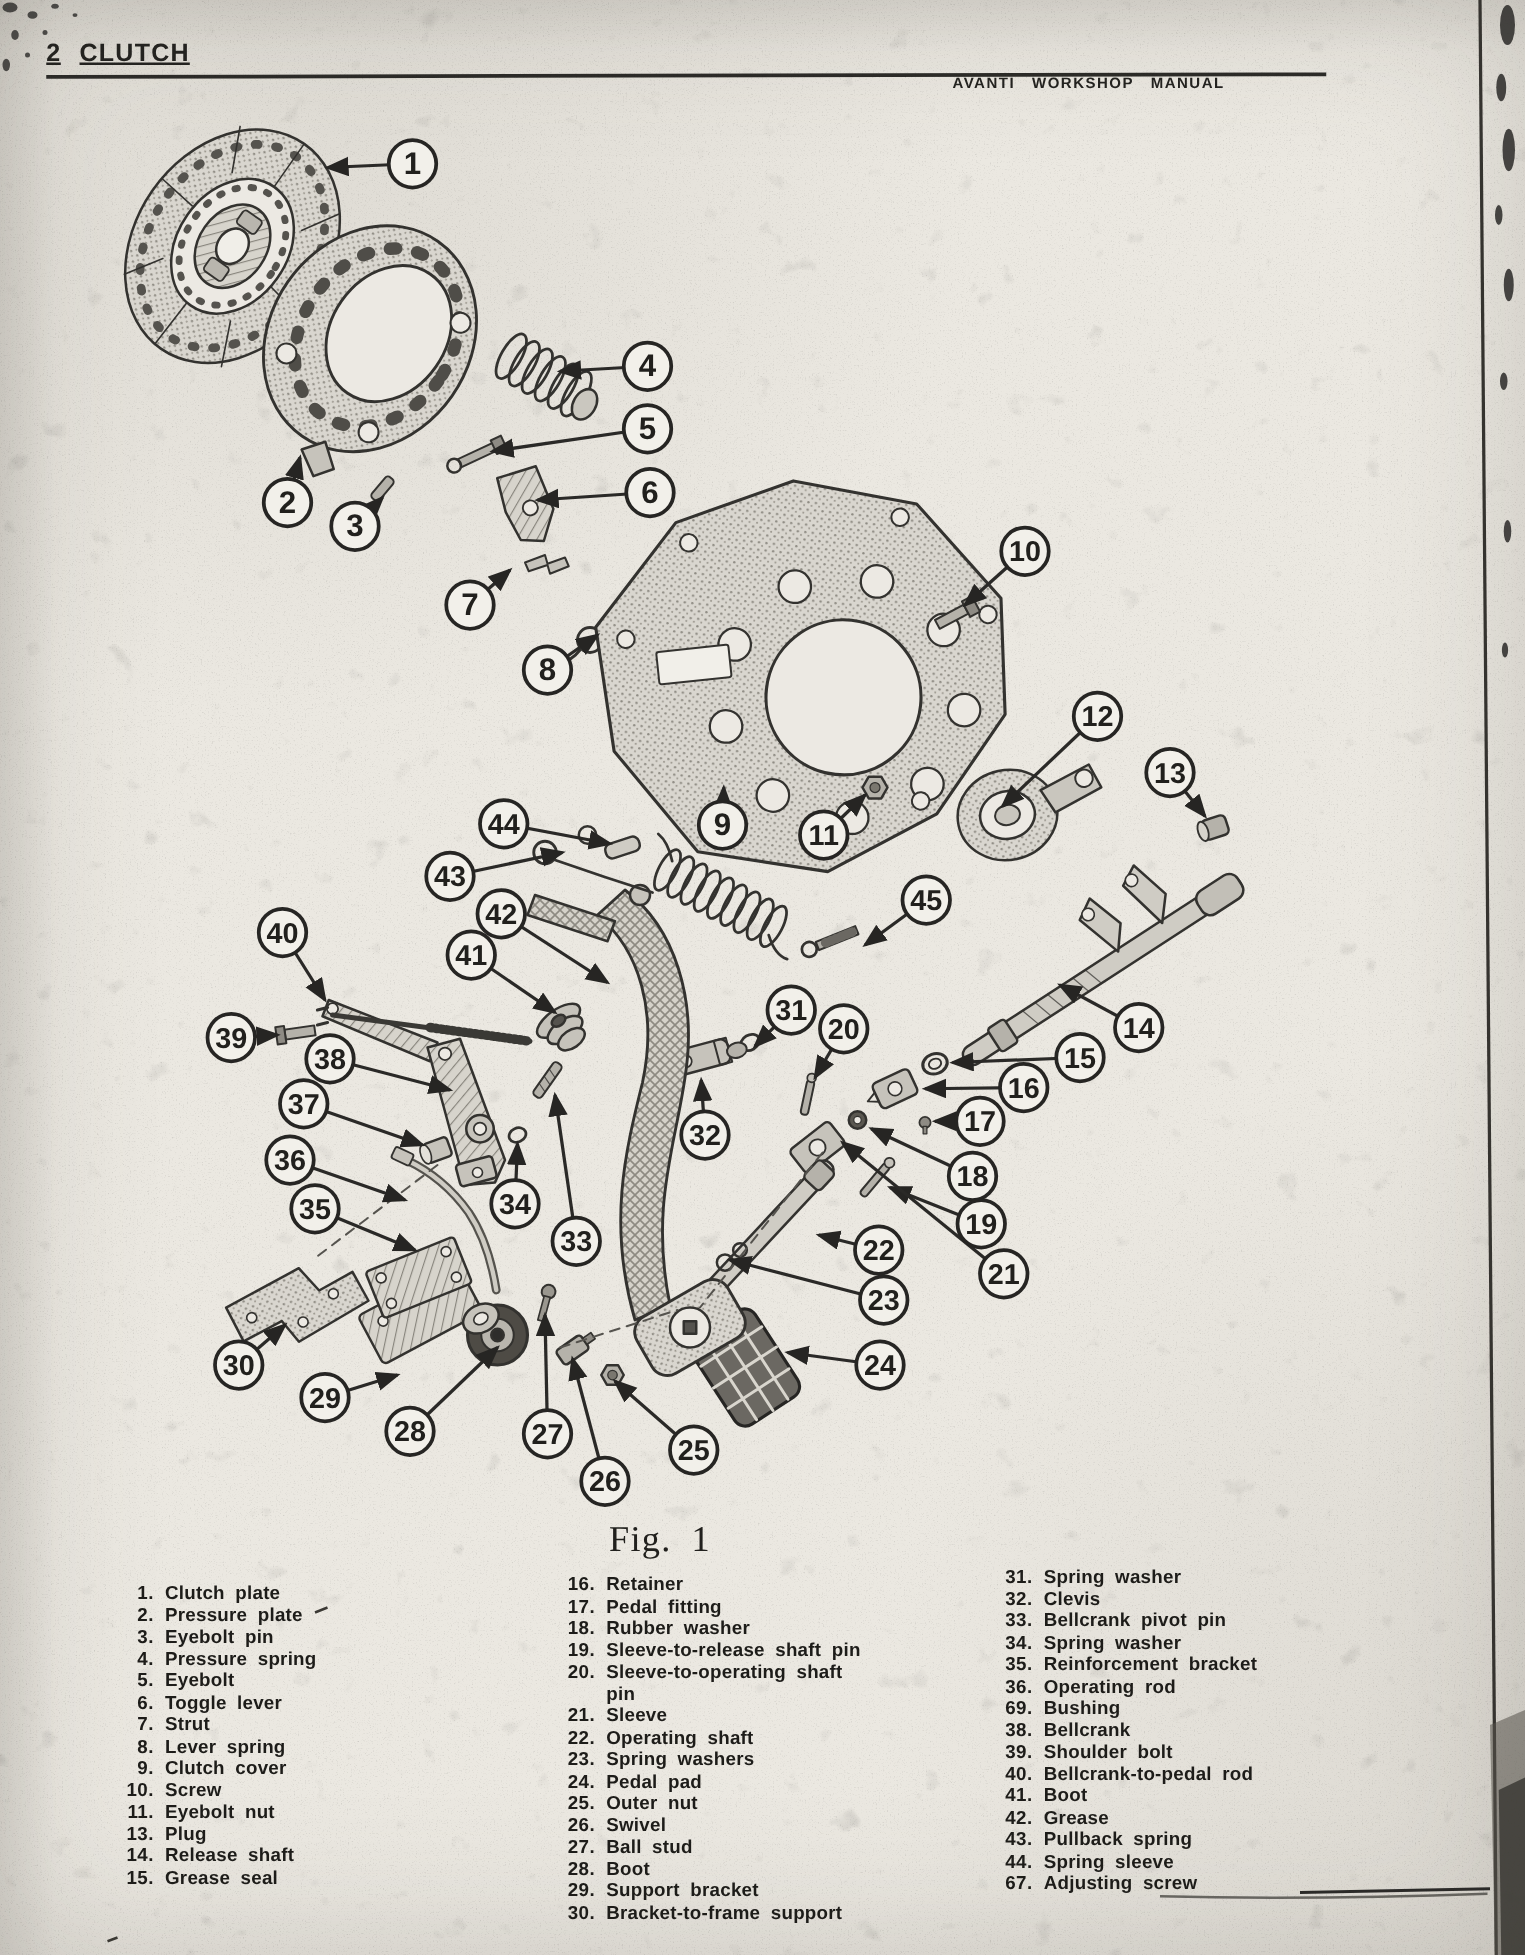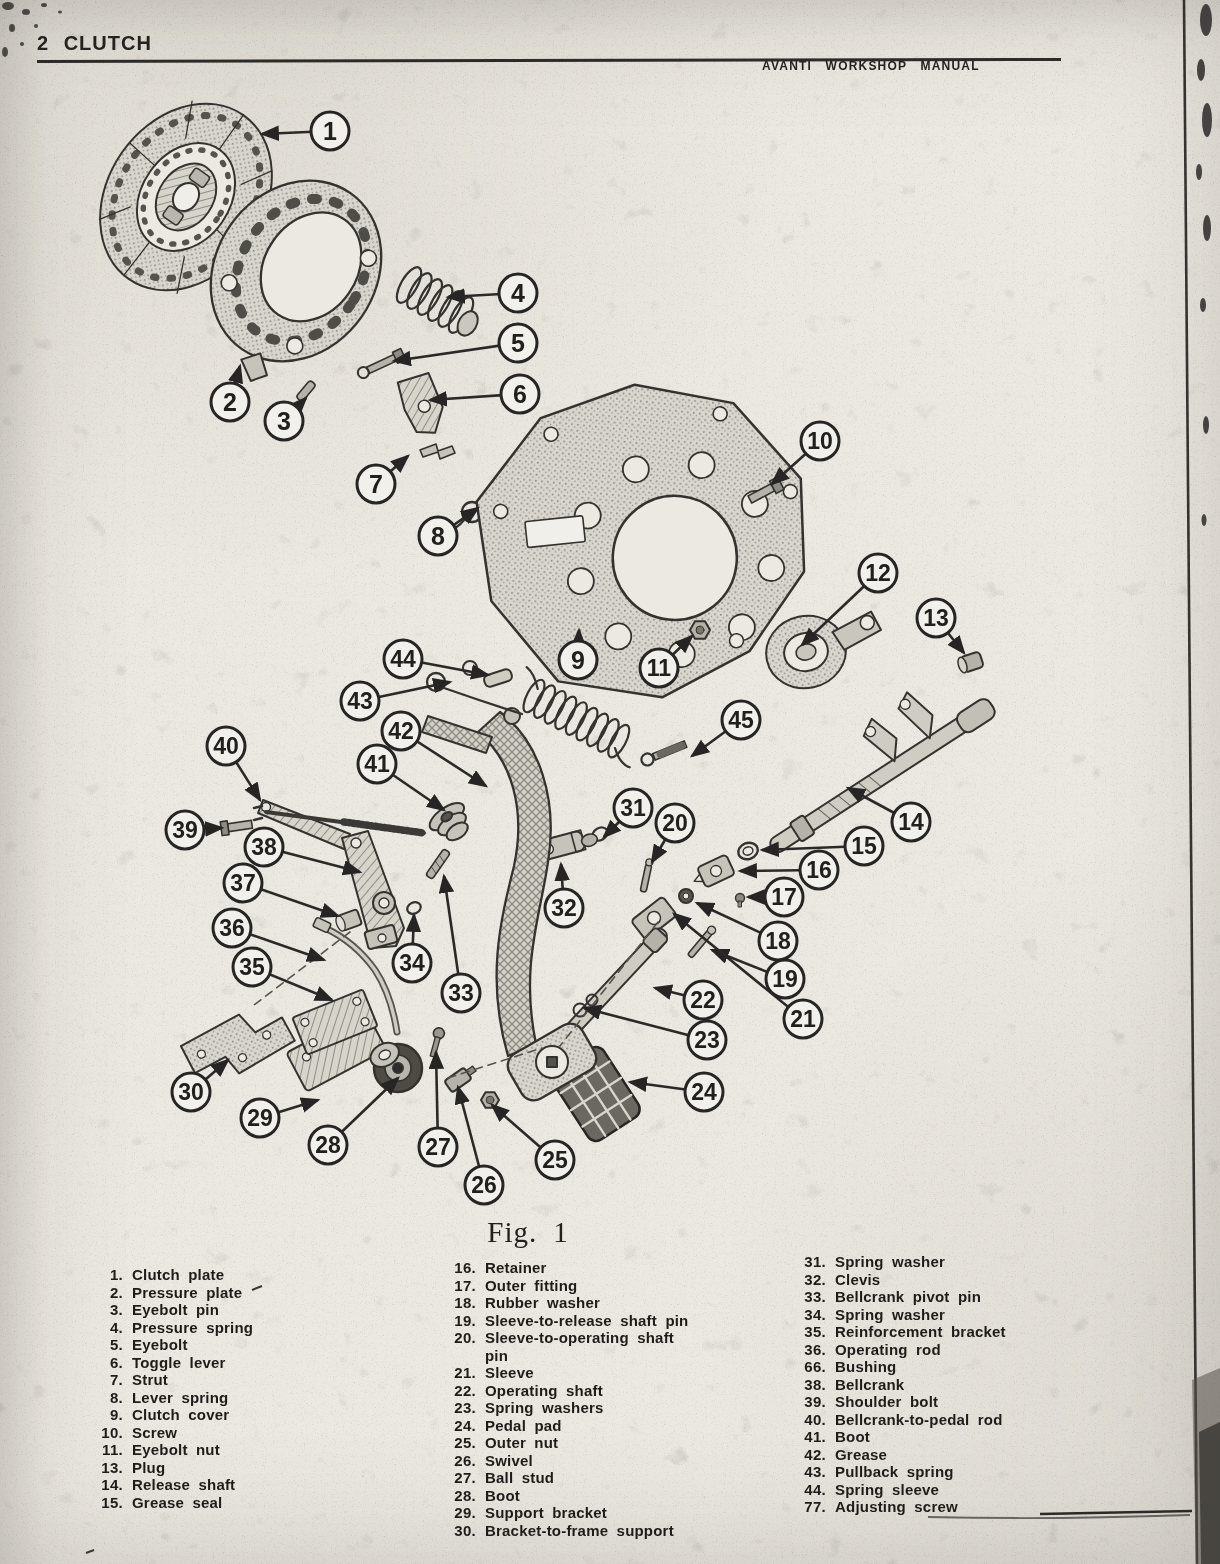--- a/index.html
+++ b/index.html
@@ -10,21 +10,21 @@
       radial-gradient(ellipse 900px 700px at 20% 10%, rgba(120,115,105,0.10), transparent 60%),
       radial-gradient(ellipse 800px 900px at 100% 90%, rgba(110,105,95,0.12), transparent 65%),
       linear-gradient(90deg, rgba(100,96,88,0.10) 0, transparent 45px),
       linear-gradient(180deg, rgba(100,96,88,0.08) 0, transparent 40px);
     overflow:hidden;
     font-family:"Liberation Sans", sans-serif;
     color:#242320;
     box-shadow: inset 0 0 120px rgba(90,86,78,0.25);
   }
   
-  .hdr-left{position:absolute;top:32px;left:37px;font-size:20px;font-weight:700;letter-spacing:0.5px;}
+  .hdr-left{position:absolute;top:32px;left:37px;font-size:20px;font-weight:700;letter-spacing:0.5px;text-decoration:underline;}
   .hdr-left .sec{margin-left:15px;letter-spacing:1px;}
   .hdr-right{position:absolute;top:31px;left:762px;font-size:12px;font-weight:700;letter-spacing:1.2px;word-spacing:9px;margin-top:28px;}
   .hdr-rule{position:absolute;top:59px;left:37px;width:1024px;height:3.4px;background:#2c2b28;transform:rotate(-0.12deg);}
   
   #diagram{position:absolute;left:0;top:0;width:1220px;height:1564px;}
   
   .fig-caption{
     position:absolute;left:528px;top:1216px;transform:translateX(-50%);
     font-family:"Liberation Serif", serif;font-size:29px;color:#21201d;
     letter-spacing:1px;white-space:nowrap;
@@ -722,21 +722,21 @@
         <span class="lbl">Grease seal</span>
       </div>
     </div>
   <div class="col" id="col2">
       <div class="part-item">
         <span class="num">16.</span>
         <span class="lbl">Retainer</span>
       </div>
       <div class="part-item">
         <span class="num">17.</span>
-        <span class="lbl">Outer fitting</span>
+        <span class="lbl">Pedal fitting</span>
       </div>
       <div class="part-item">
         <span class="num">18.</span>
         <span class="lbl">Rubber washer</span>
       </div>
       <div class="part-item">
         <span class="num">19.</span>
         <span class="lbl">Sleeve-to-release shaft pin</span>
       </div>
       <div class="part-item">
@@ -803,21 +803,21 @@
       </div>
       <div class="part-item">
         <span class="num">35.</span>
         <span class="lbl">Reinforcement bracket</span>
       </div>
       <div class="part-item">
         <span class="num">36.</span>
         <span class="lbl">Operating rod</span>
       </div>
       <div class="part-item">
-        <span class="num">66.</span>
+        <span class="num">69.</span>
         <span class="lbl">Bushing</span>
       </div>
       <div class="part-item">
         <span class="num">38.</span>
         <span class="lbl">Bellcrank</span>
       </div>
       <div class="part-item">
         <span class="num">39.</span>
         <span class="lbl">Shoulder bolt</span>
       </div>
@@ -835,18 +835,18 @@
       </div>
       <div class="part-item">
         <span class="num">43.</span>
         <span class="lbl">Pullback spring</span>
       </div>
       <div class="part-item">
         <span class="num">44.</span>
         <span class="lbl">Spring sleeve</span>
       </div>
       <div class="part-item">
-        <span class="num">77.</span>
+        <span class="num">67.</span>
         <span class="lbl">Adjusting screw</span>
       </div>
     </div>
 
 </div>
 
 </body></html>

